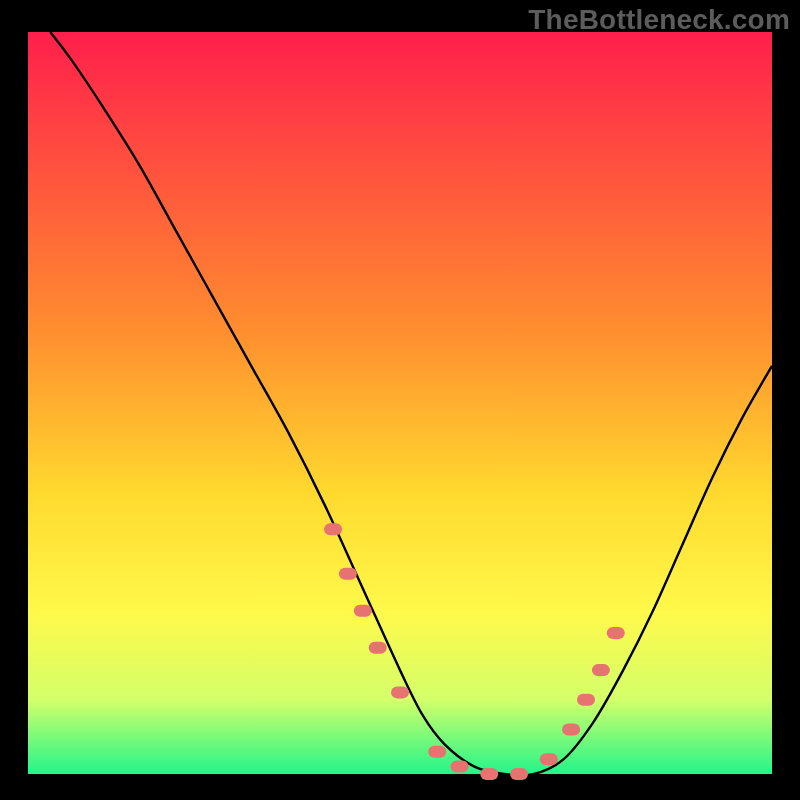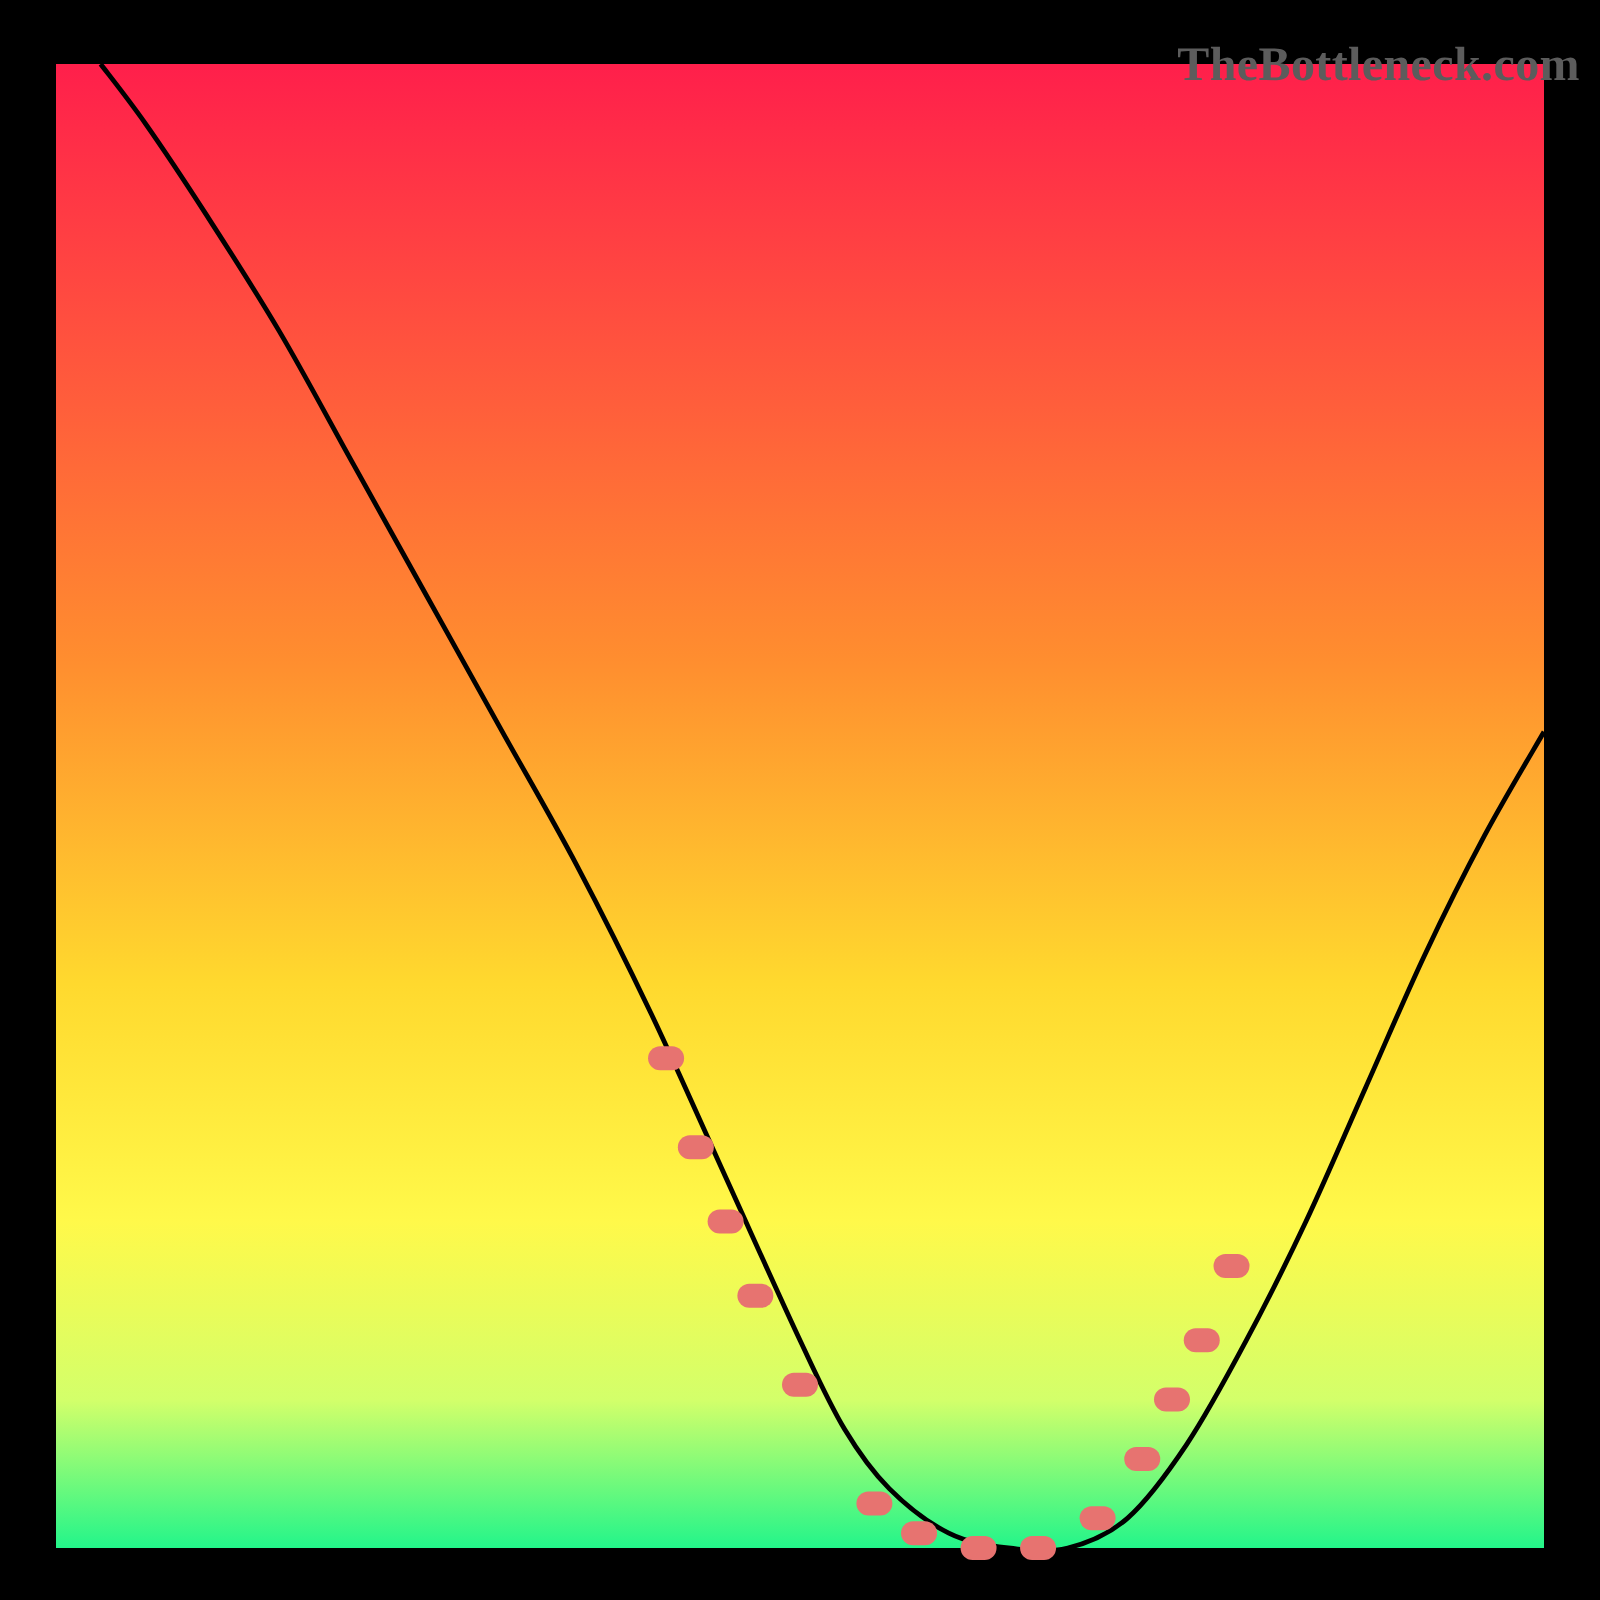--- a/index.html
+++ b/index.html
@@ -12,27 +12,27 @@
     font-family: Arial, Helvetica, sans-serif;
   }
   .frame {
     position: relative;
     width: 800px;
     height: 800px;
     background: #000;
   }
   .watermark {
     position: absolute;
-    top: 20px;
+    top: 4px;
     right: 10px;
     color: #5c5c5c;
-    font-size: 24px;
+    font-size: 28px;
     font-weight: 600;
     letter-spacing: 0.2px;
-    font-family: Liberation Serif, serif;
+    font-family: Liberation Sans, sans-serif;
     z-index: 10;
   }
   svg {
     position: absolute;
     top: 0;
     left: 0;
   }
 </style>
 </head>
 <body>

